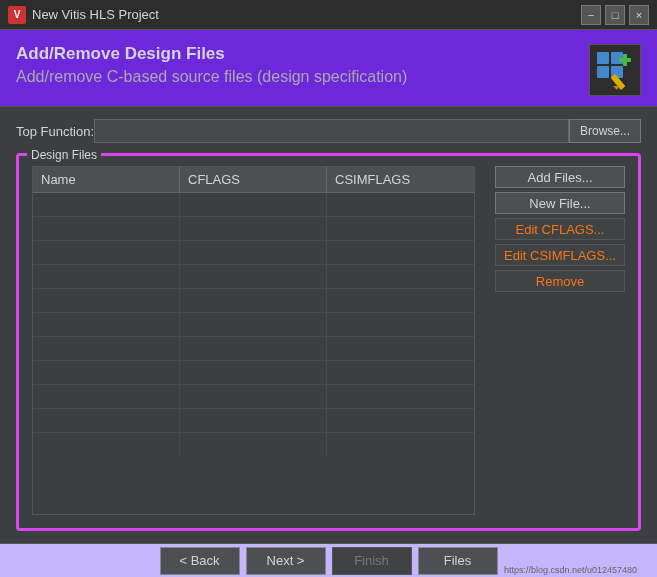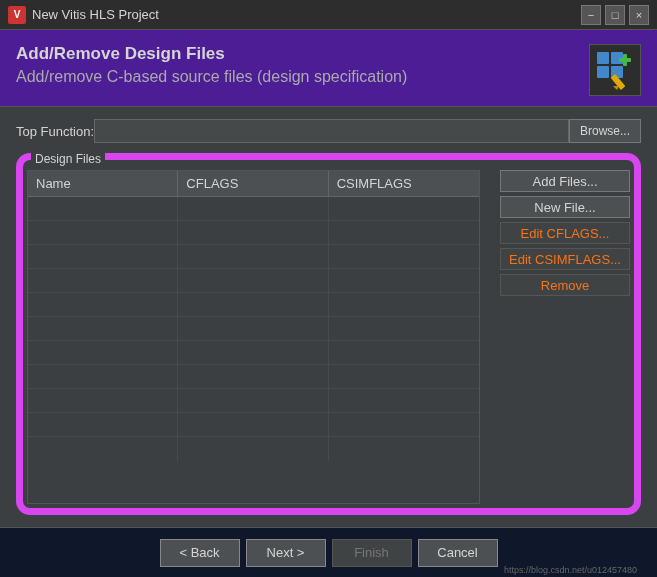--- a/index.html
+++ b/index.html
@@ -62,21 +62,21 @@
     
     .main-container {
       display: flex;
       flex-direction: column;
       height: calc(577px - 30px);
       background: #3c3f41;
     }
 
     
     .header {
-      background: #4c1d95;
+      background: #6d28d9;
       padding: 14px 16px 10px 16px;
       display: flex;
       align-items: flex-start;
       justify-content: space-between;
       border-bottom: 1px solid #555;
     }
     .header-text { flex: 1; }
     .header-title {
       font-size: 17px;
       font-weight: bold;
@@ -135,23 +135,23 @@
       background: #4c5052;
       border: 1px solid #777;
       color: #d4d4d4;
       font-size: 12px;
       cursor: pointer;
       white-space: nowrap;
     }
 
     
     .design-files-group {
-      border: 7px solid #d946ef;
-      border-radius: 14px;
-      padding: 4px;
+      border: 3px solid #d946ef;
+      border-radius: 4px;
+      padding: 13px;
       padding-top: 4px;
       position: relative;
       flex: 1;
       display: flex;
       flex-direction: column;
     }
     .design-files-legend {
       position: absolute;
       top: -8px;
       left: 8px;
@@ -230,22 +230,22 @@
     .side-btn:disabled,
     .side-btn.disabled {
       color: #f97316;
       cursor: default;
       background: #404344;
       border-color: #555;
     }
 
     
     .footer {
-      height: 50px;
-      background: #0f172a;
+      height: 34px;
+      background: #c4b5fd;
       border-top: 1px solid #555;
       display: flex;
       align-items: center;
       justify-content: center;
       gap: 6px;
       position: relative;
     }
     .footer-btn {
       height: 28px;
       padding: 0 18px;
@@ -398,17 +398,17 @@
 
       </div>
     </div>
 
   </div>
 
   <div class="footer">
     <button class="footer-btn">&lt; Back</button>
     <button class="footer-btn">Next &gt;</button>
     <button class="footer-btn" disabled="">Finish</button>
-    <button class="footer-btn">Cancel</button>
+    <button class="footer-btn">Files</button>
     <div class="footer-watermark">https://blog.csdn.net/u012457480</div>
   </div>
 
 </div>
 
 </body></html>

